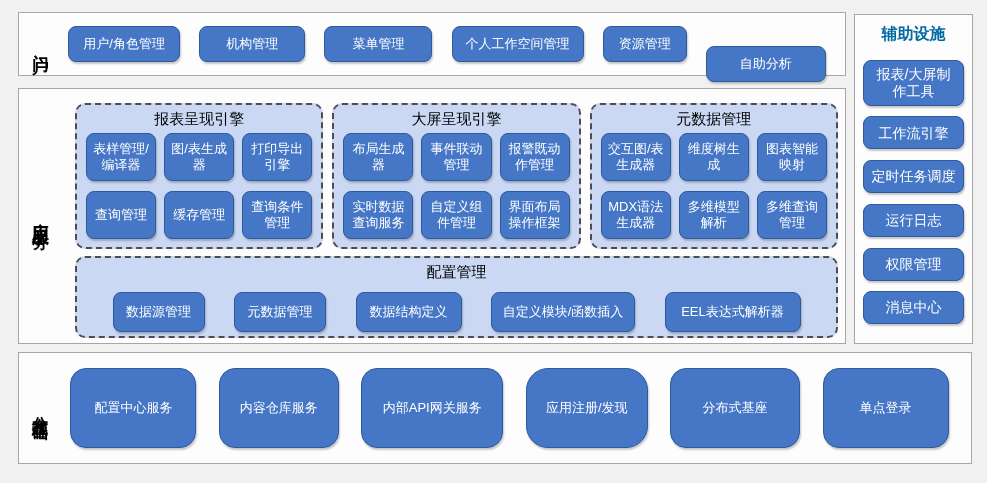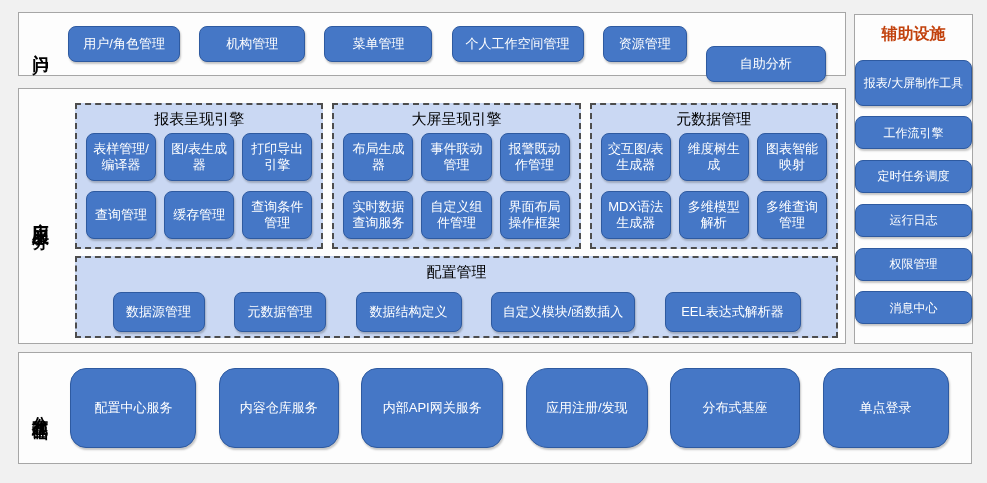--- a/index.html
+++ b/index.html
@@ -52,21 +52,21 @@
   
   .app { left:18px; top:88px; width:828px; height:256px; }
   .app .vlabel { position:absolute; left:13px; top:50%; transform:translateY(-50%); }
   .engines {
     position:absolute; left:56px; top:14px; right:7px; height:146px;
     display:flex; gap:9px;
   }
   .panel {
     background:#cad8f3;
     border:2px dashed #4d4d4d;
-    border-radius:0;
+    border-radius:10px;
   }
   .engine {
     flex:1;
     padding:3px 9px 8px 9px;
     display:flex; flex-direction:column;
   }
   .panel-title {
     text-align:center;
     font-size:15px;
     color:#000;
@@ -86,23 +86,23 @@
   }
   .config-row { display:flex; justify-content:space-evenly; align-items:center; margin-top:6px; }
   .config-row .btn { height:40px; }
   .config-row .btn:nth-child(1){ width:92px; }
   .config-row .btn:nth-child(2){ width:92px; }
   .config-row .btn:nth-child(3){ width:106px; }
   .config-row .btn:nth-child(4){ width:144px; }
   .config-row .btn:nth-child(5){ width:136px; }
   
   .aux { left:854px; top:14px; width:119px; height:330px; display:flex; flex-direction:column; align-items:center; }
-  .aux-title { font-weight:bold; font-size:16px; color:#c2410c; margin-top:9px; }
+  .aux-title { font-weight:bold; font-size:16px; color:#0369a1; margin-top:9px; }
   .aux-col { flex:1; display:flex; flex-direction:column; justify-content:space-evenly; align-items:center; width:100%; padding:4px 0 8px 0; }
-  .aux-col .btn { width:117px; height:33px; font-size:12px; }
+  .aux-col .btn { width:101px; height:33px; font-size:14px; }
   .aux-col .btn:nth-child(1){ height:46px; padding:2px 6px; }
   
   .base { left:18px; top:352px; width:954px; height:112px; display:flex; align-items:center; }
   .base .vlabel { margin-left:13px; font-size:16px; letter-spacing:2px; }
   .base-row { flex:1; display:flex; justify-content:space-evenly; align-items:center; }
   .base-row .btn { height:80px; border-radius:16px; }
   .base-row .btn:nth-child(1){ width:126px; }
   .base-row .btn:nth-child(2){ width:120px; }
   .base-row .btn:nth-child(3){ width:142px; }
   .base-row .btn:nth-child(4){ width:122px;border-radius:22px; }

